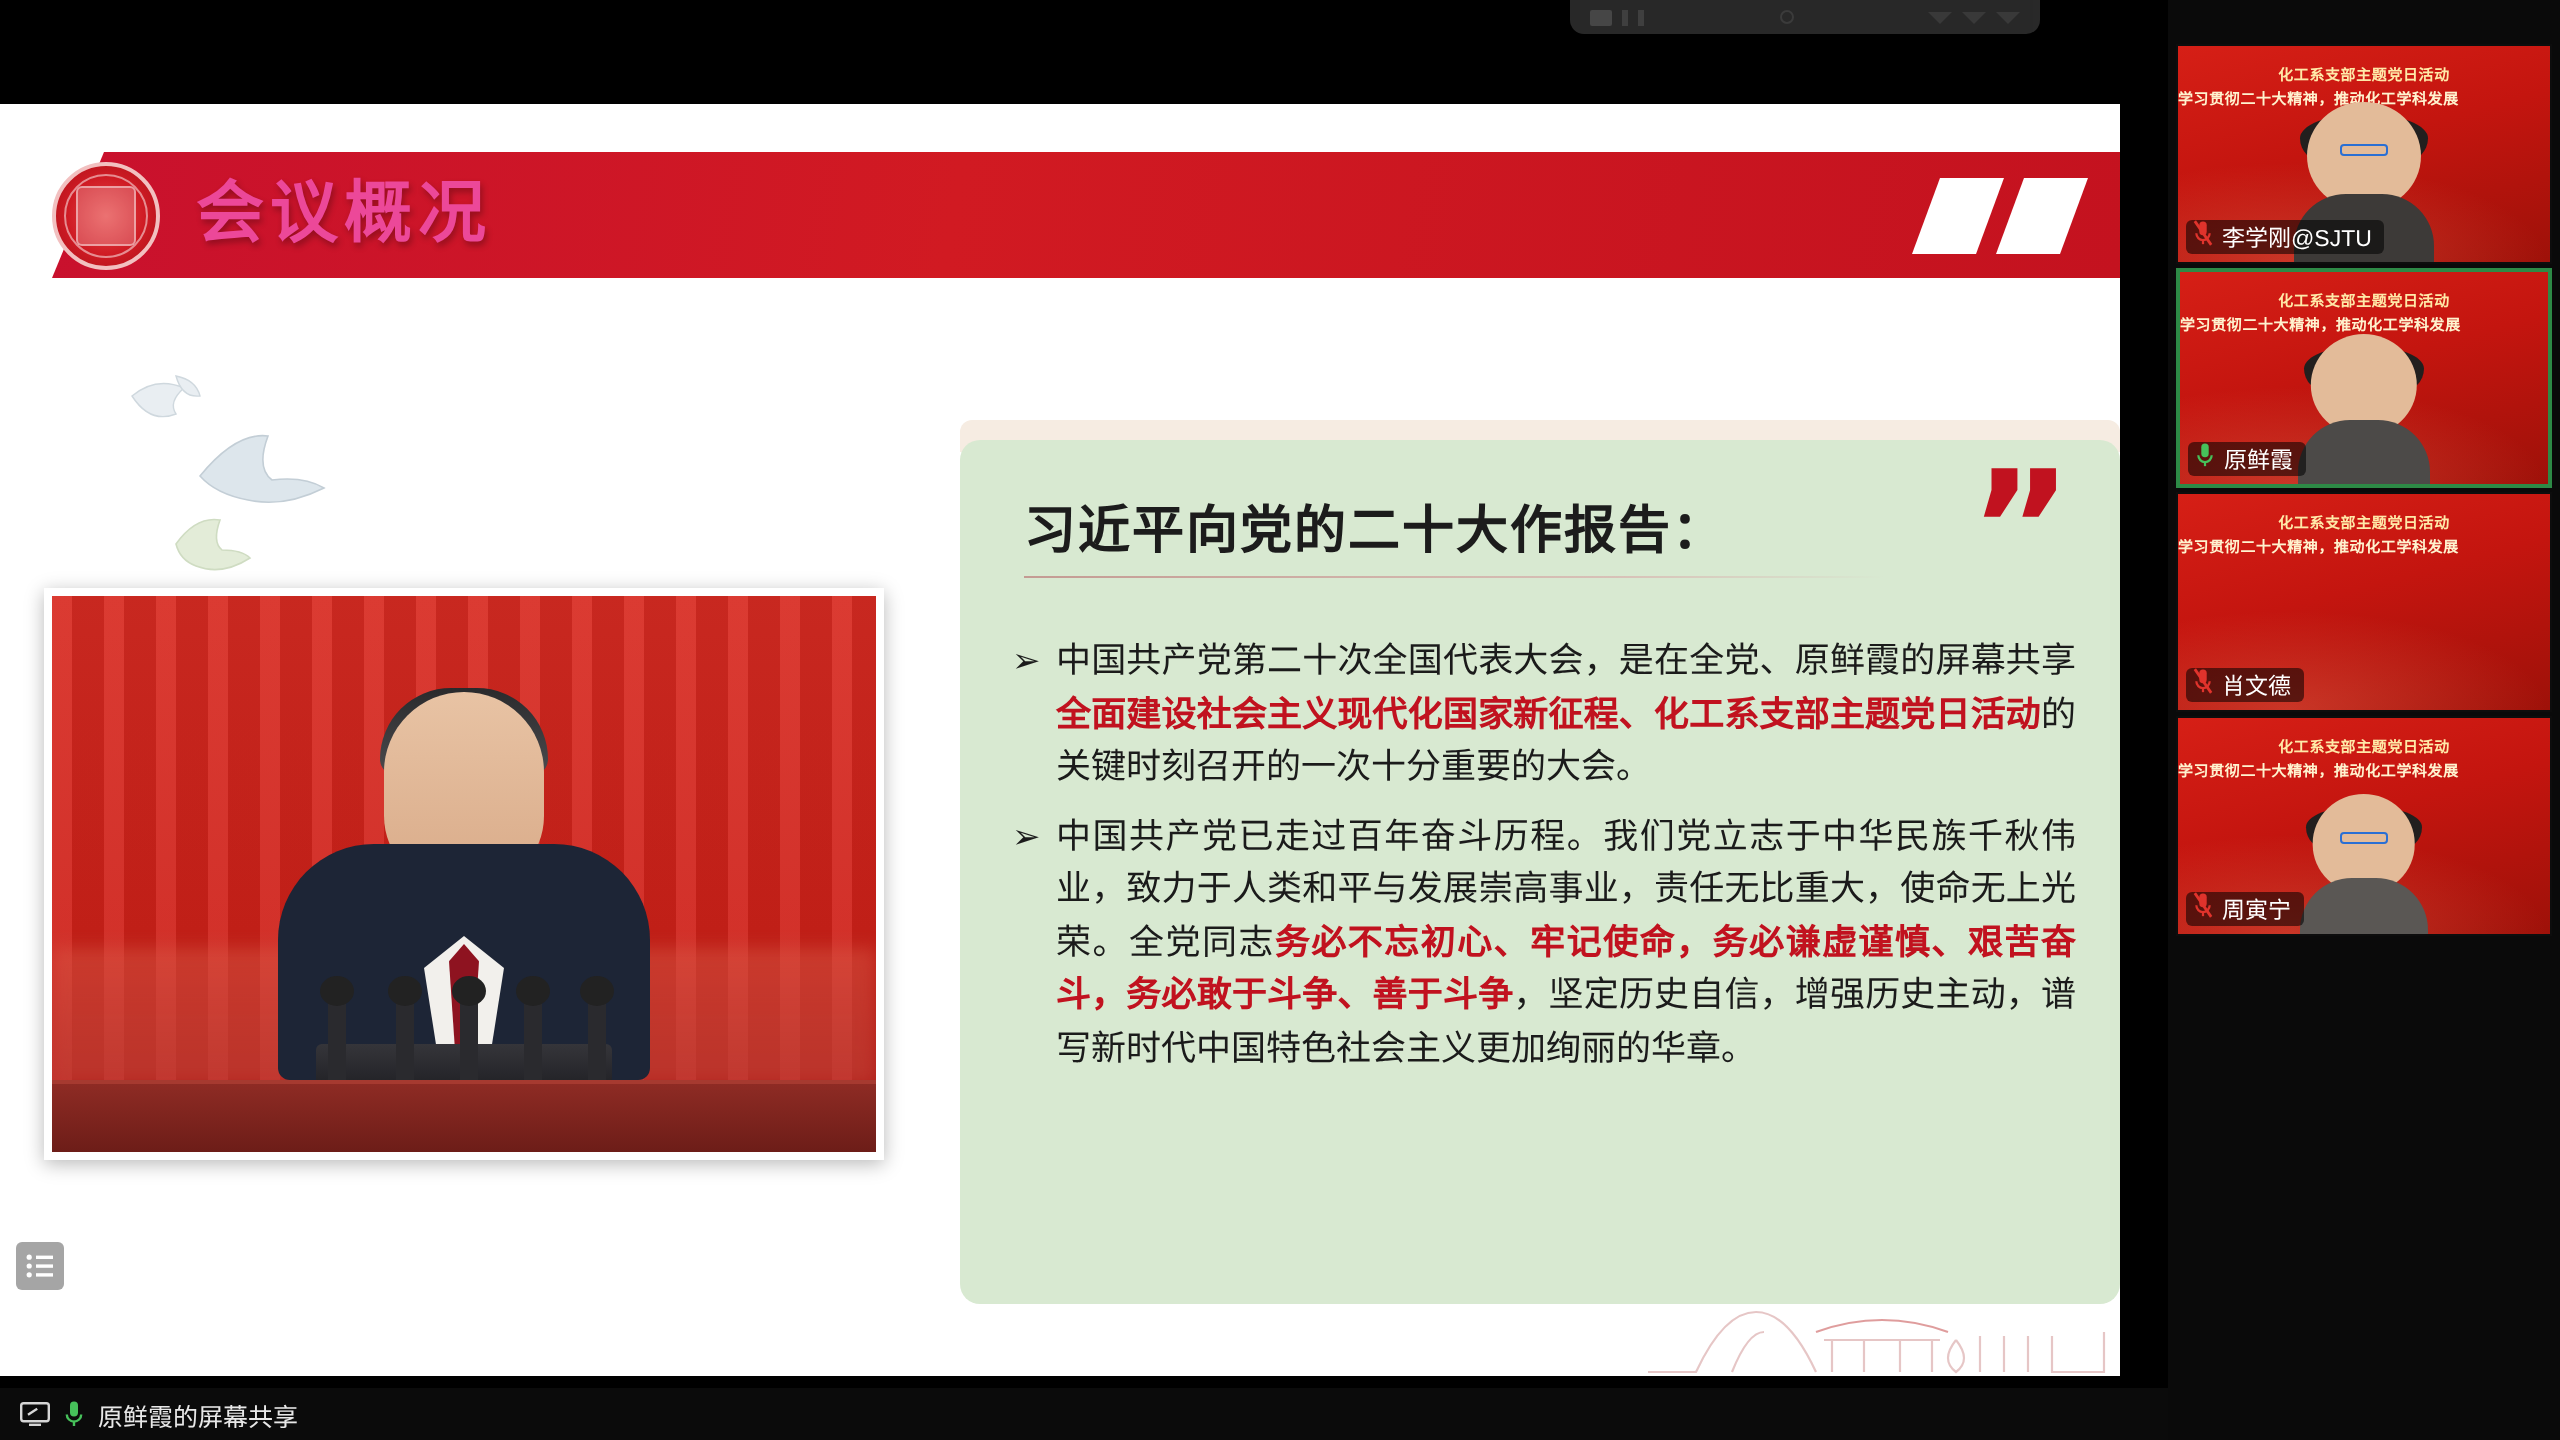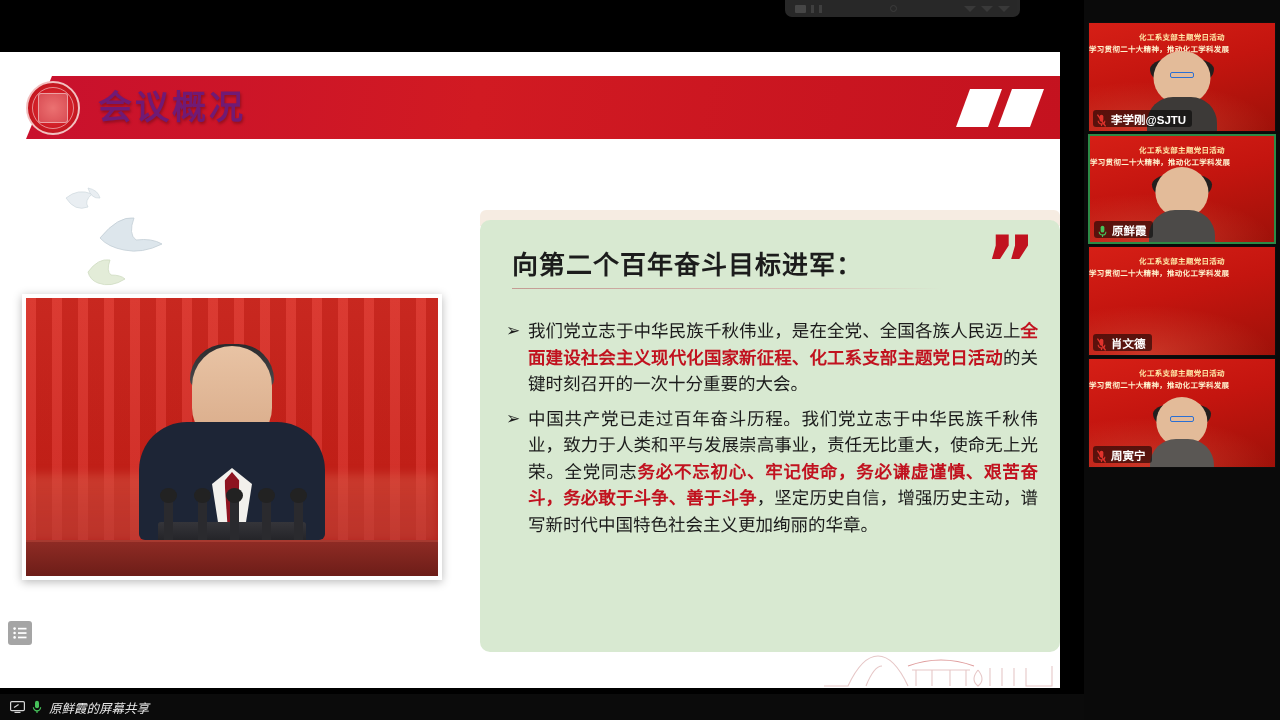--- a/index.html
+++ b/index.html
@@ -48,21 +48,21 @@
   }
   .seal-inner {
     width:30px; height:30px; border-radius:3px;
     background:rgba(255,255,255,.22);
     border:1px solid rgba(255,255,255,.45);
     transform:rotate(0deg);
   }
   .seal-ring { position:absolute; inset:4px; border:1px solid rgba(255,255,255,.5); border-radius:50%; }
   .banner-title {
     position:absolute; left:98px; top:9px;
-    font-size:34px; font-weight:bold; color:#701a75; letter-spacing:3px;
+    font-size:34px; font-weight:bold; color:#ec4899; letter-spacing:3px;
     text-shadow:1px 2px 3px rgba(0,0,0,.28);
     line-height:45px;
   }
   .slash-group { position:absolute; right:10px; top:13px; width:94px; height:40px; }
   .slash {
     position:absolute; top:0; width:46px; height:38px; background:#fff;
     clip-path:polygon(14px 0, 46px 0, 32px 38px, 0 38px);
   }
   .slash.s1 { right:48px; }
   .slash.s2 { right:6px; }
@@ -195,29 +195,29 @@
   .person { position:absolute; left:50%; transform:translateX(-50%); }
   .p-head { position:absolute; left:50%; transform:translateX(-50%);
     border-radius:50%; background:#e3bb99; }
   .p-hair { position:absolute; left:50%; transform:translateX(-50%);
     background:#221f1e; border-radius:50% 50% 12px 12px; }
   .p-body { position:absolute; left:50%; transform:translateX(-50%); border-radius:26px 26px 0 0; }
   .p-glass { position:absolute; left:50%; transform:translateX(-50%);
     width:24px; height:6px; border:1.4px solid #2a6fd4; border-radius:2px; }
   .nametag {
     position:absolute; left:4px; bottom:4px; height:17px;
-    display:flex; align-items:flex-end; gap:4px;
-    background:rgba(0,0,0,.55); border-radius:3px; padding:0 6px 0 3px;font-weight:bold;
+    display:flex; align-items:flex-start; gap:4px;
+    background:rgba(0,0,0,.55); border-radius:3px; padding:0 6px 0 3px;
   }
   .nm-text { font-size:11.5px; color:#fff; white-space:nowrap; }
 
   
   .statusbar {
     position:absolute; left:0; bottom:0; width:1084px; height:26px;
-    background:#0b0b0b; display:flex; align-items:center; gap:7px; padding-left:10px;font-style:italic;
+    background:#0b0b0b; display:flex; align-items:center; gap:7px; padding-left:10px;
   }
   .sb-text { font-size:12.5px; color:#e8e8e8; }
 </style>
 </head>
 <body>
 
 <div id="app">
 
   <div class="toolbar">
     <div class="tb-left">
@@ -281,27 +281,27 @@
             <div class="mic" style="left:88px"></div>
             <div class="mic" style="left:120px"></div>
             <div class="mic" style="left:152px"></div>
           </div>
           <div class="podium"></div>
         </div>
       </div>
 
       <div class="panel-top-band"></div>
       <div class="panel">
-        <div class="panel-head">向第二个百年奋斗目标进军：</div>
+        <div class="panel-head">习近平向党的二十大作报告：</div>
         <div class="panel-rule"></div>
         <div class="quote-mark">”</div>
         <div class="bullets" id="bullet-list">
             <div class="bullet">
               <div class="bullet-mark">➢</div>
-              <div class="bullet-text"><span>我们党立志于中华民族千秋伟业，是在全党、全国各族人民迈上</span><span class="hl">全面建设社会主义现代化国家新征程、化工系支部主题党日活动</span><span>的关键时刻召开的一次十分重要的大会。</span></div>
+              <div class="bullet-text"><span>中国共产党第二十次全国代表大会，是在全党、原鲜霞的屏幕共享</span><span class="hl">全面建设社会主义现代化国家新征程、化工系支部主题党日活动</span><span>的关键时刻召开的一次十分重要的大会。</span></div>
             </div>
             <div class="bullet">
               <div class="bullet-mark">➢</div>
               <div class="bullet-text"><span>中国共产党已走过百年奋斗历程。我们党立志于中华民族千秋伟业，致力于人类和平与发展崇高事业，责任无比重大，使命无上光荣。全党同志</span><span class="hl">务必不忘初心、牢记使命，务必谦虚谨慎、艰苦奋斗，务必敢于斗争、善于斗争</span><span>，坚定历史自信，增强历史主动，谱写新时代中国特色社会主义更加绚丽的华章。</span></div>
             </div>
           </div>
       </div>
 
       <svg class="watermark" viewBox="0 0 240 54">
         <g fill="none" stroke="#d9a9a9" stroke-width="1.1">

